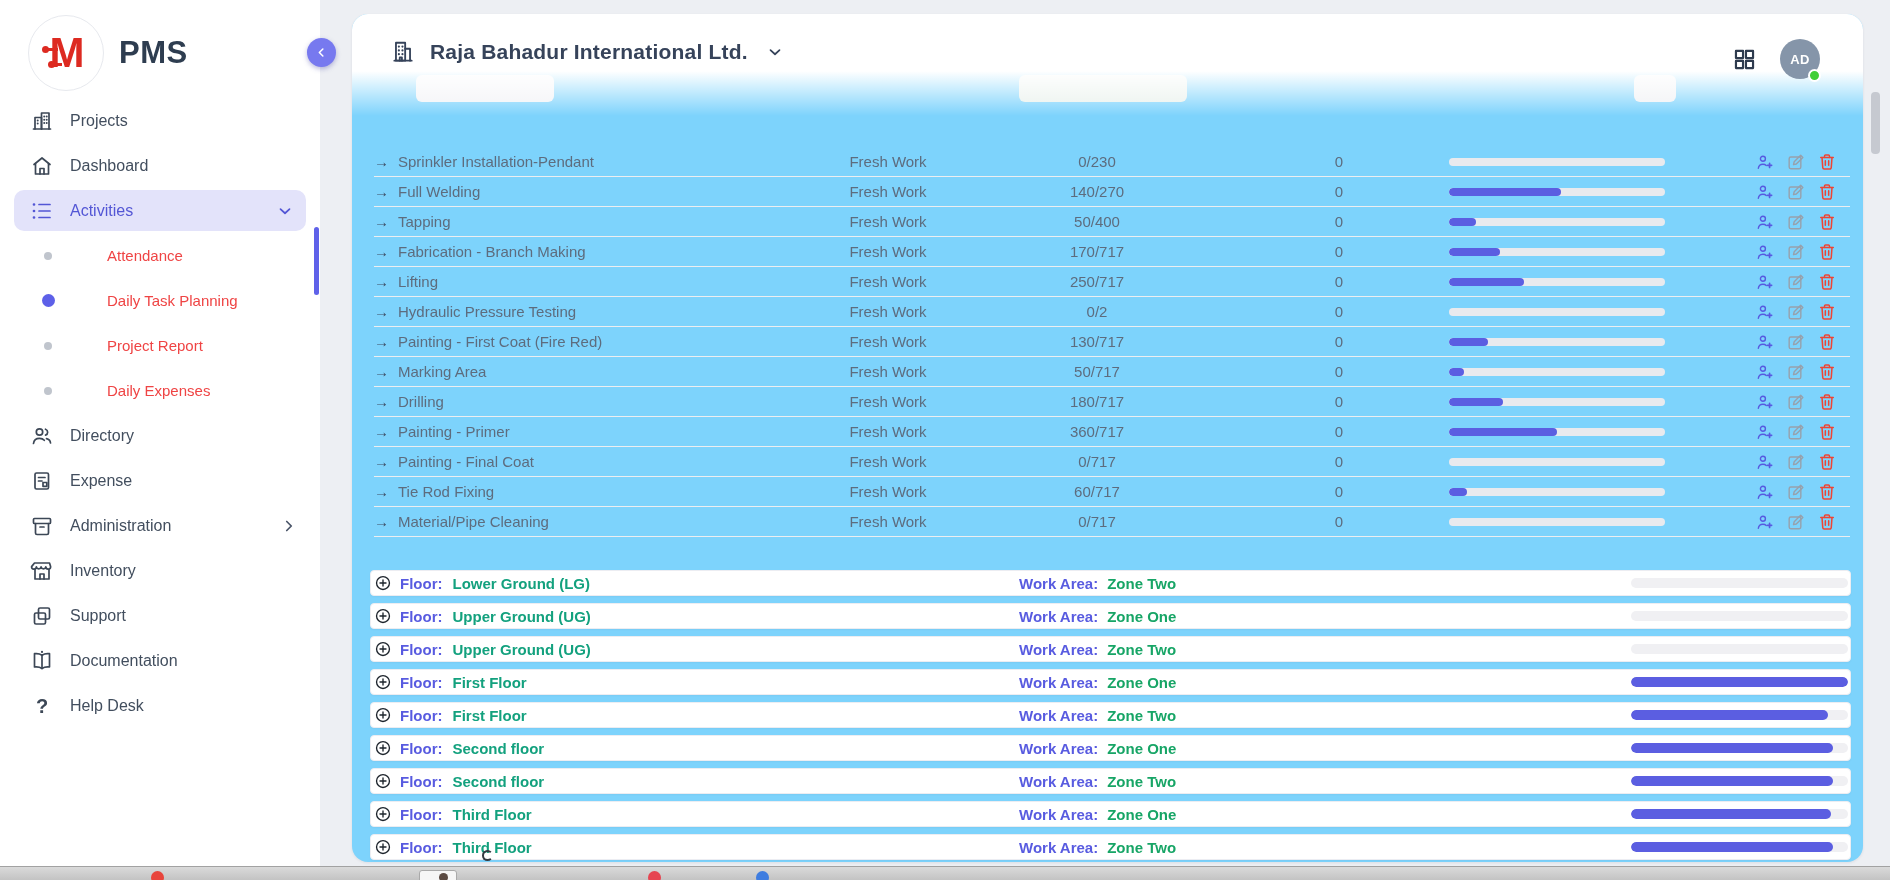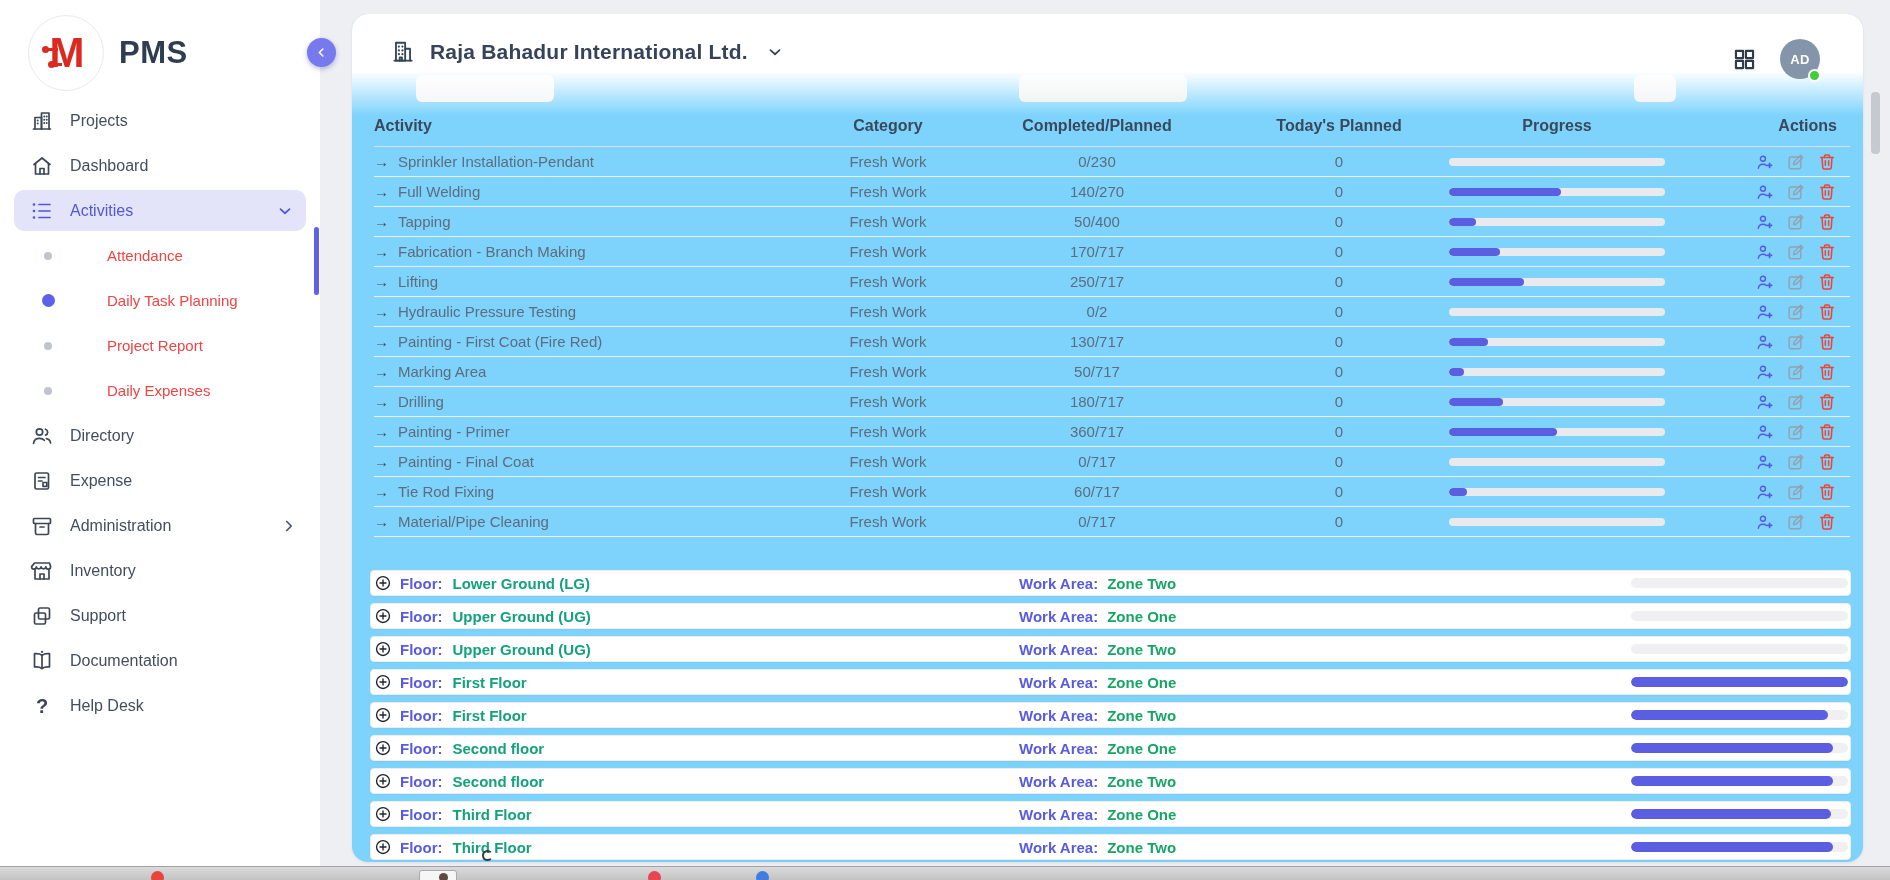--- a/index.html
+++ b/index.html
@@ -331,28 +331,20 @@
             <rect x="3.8" y="3.8" width="6.8" height="6.8"></rect>
             <rect x="13.4" y="3.8" width="6.8" height="6.8"></rect>
             <rect x="3.8" y="13.4" width="6.8" height="6.8"></rect>
             <rect x="13.4" y="13.4" width="6.8" height="6.8"></rect>
           </svg></span>
     </button>
     <div class="avatar">AD</div>
     <span class="avatar-dot"></span>
   </header>
 
-  <div class="thead">
-    <div class="cw-act">Activity</div>
-    <div class="cw-cat">Category</div>
-    <div class="cw-comp">Completed/Planned</div>
-    <div class="cw-today">Today's Planned</div>
-    <div class="cw-prog" style="justify-content:center;">Progress</div>
-    <div class="cw-actions">Actions</div>
-  </div>
 
   <div class="tbody">
       <div class="trow">
     <div class="cw-act">
       <span class="arrow">→</span>
       <span>Sprinkler Installation-Pendant</span>
     </div>
     <div class="cw-cat">Fresh Work</div>
     <div class="cw-comp">0/230</div>
     <div class="cw-today">0</div>

